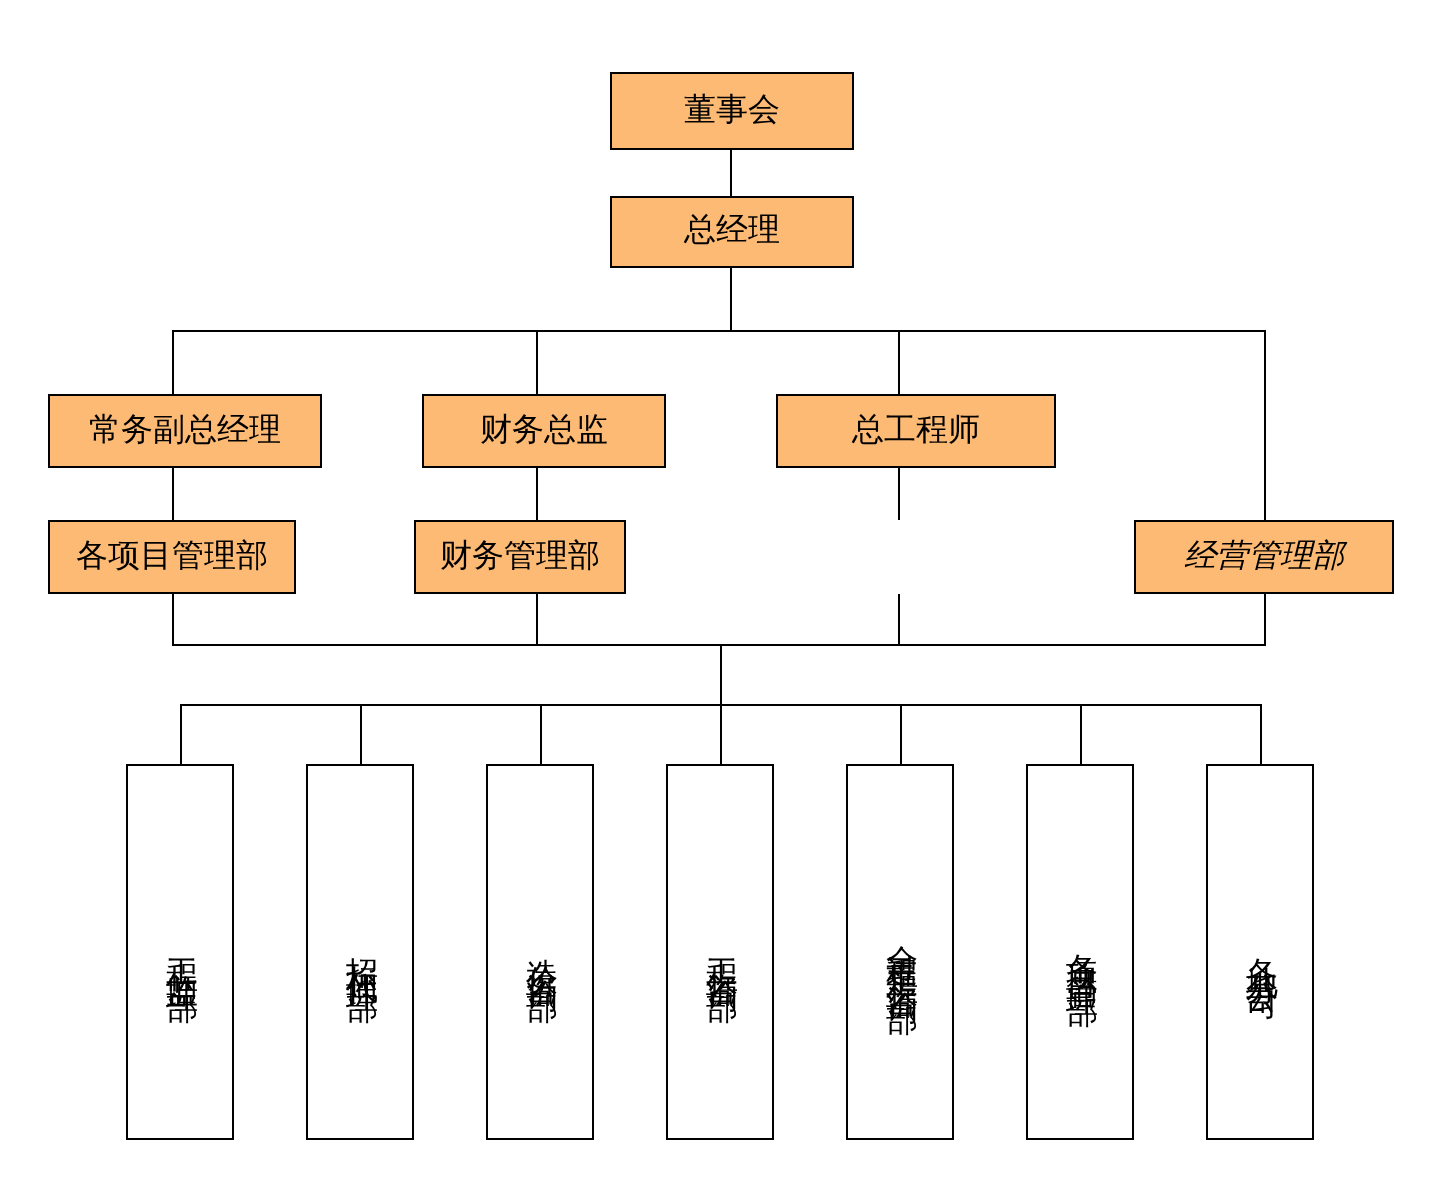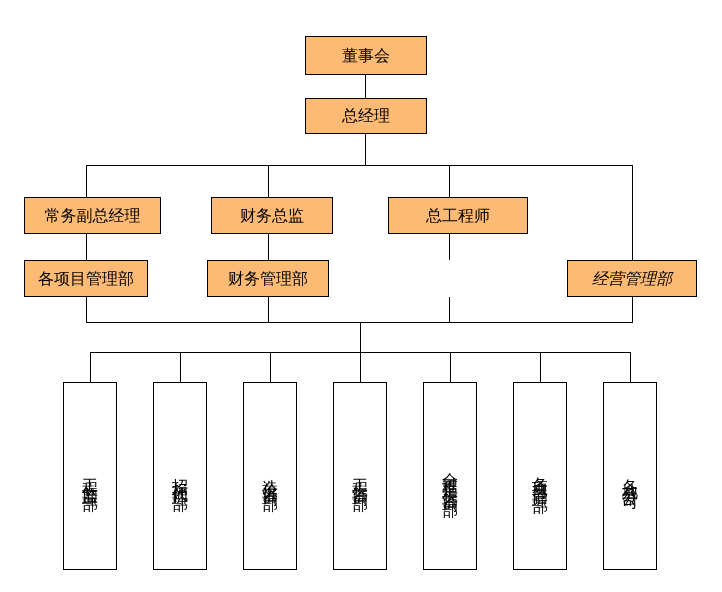--- a/index.html
+++ b/index.html
@@ -63,21 +63,21 @@
 
   <div class="box" style="left:305px; top:36px; width:122px; height:39px;">董事会</div>
 
   <div class="box" style="left:305px; top:98px; width:122px; height:36px;">总经理</div>
 
   <div class="box" style="left:24px; top:197px; width:137px; height:37px;">常务副总经理</div>
   <div class="box" style="left:211px; top:197px; width:122px; height:37px;">财务总监</div>
   <div class="box" style="left:388px; top:197px; width:140px; height:37px;">总工程师</div>
 
   <div class="box" style="left:24px; top:260px; width:124px; height:37px;">各项目管理部</div>
-  <div class="box" style="left:207px; top:260px; width:122px; height:37px;">财务管理部</div>
+  <div class="box" style="left:207px; top:260px; width:106px; height:37px;">财务管理部</div>
   <div class="box" style="left:567px; top:260px; width:130px; height:37px;font-style:italic;">经营管理部</div>
 
   <div class="vbox" style="left:63px; top:382px; width:54px; height:188px;">
     <span class="vtext">工程监理部</span>
   </div>
   <div class="vbox" style="left:153px; top:382px; width:54px; height:188px;">
     <span class="vtext">招标代理部</span>
   </div>
   <div class="vbox" style="left:243px; top:382px; width:54px; height:188px;">
     <span class="vtext">造价咨询部</span>

